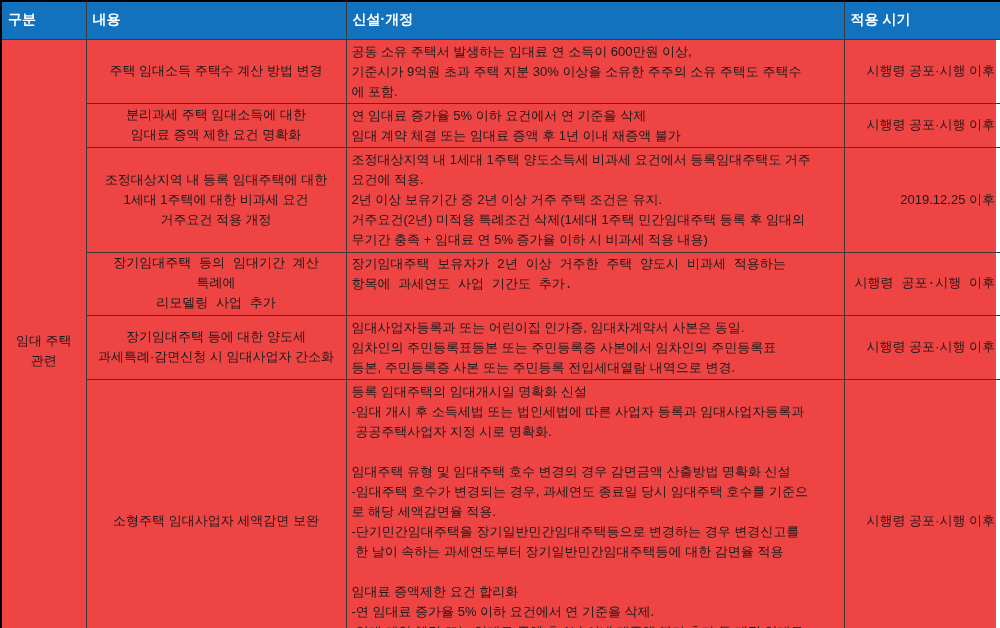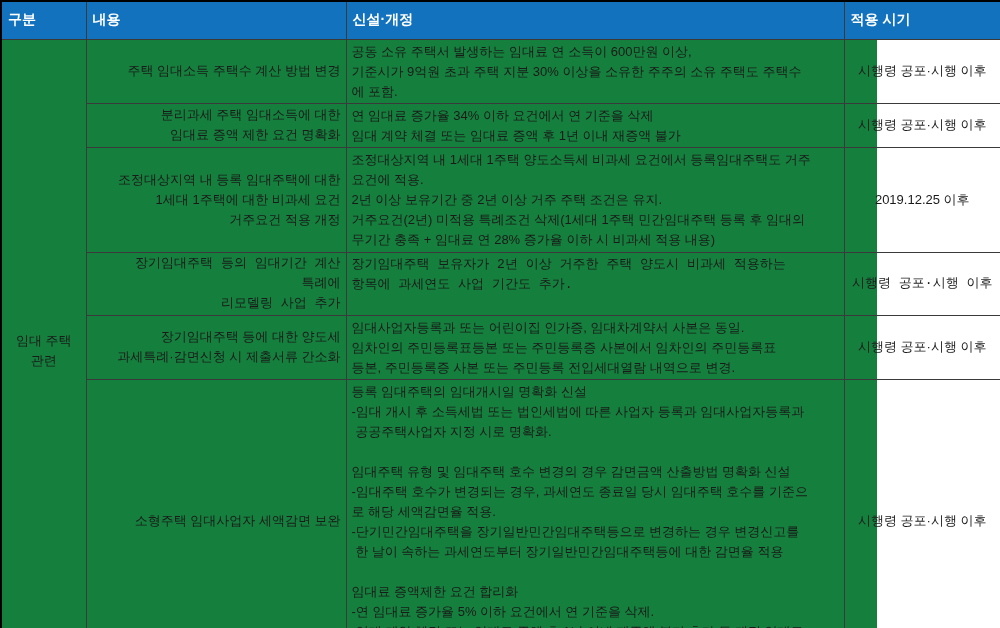--- a/index.html
+++ b/index.html
@@ -2,24 +2,24 @@
 <html lang="ko"><head>
 <meta charset="utf-8">
 <style>
   html, body {
     margin: 0;
     padding: 0;
     background: #ffffff;
     font-family: "Liberation Sans", "DejaVu Sans", sans-serif;
   }
   .doc {
-    width: 877px;
+    width: 996px;
     height: 628px;
     box-sizing: border-box;
-    background: #15803d;
+    background: #ef4444;
   }
   table.tax-table {
     width: 1000px;
     height: 628px;
     border-collapse: collapse;
     table-layout: fixed;
     border: 2px solid #000000;
   }
   table.tax-table th,
   table.tax-table td {
@@ -45,30 +45,30 @@
     padding: 1px 5px;
     white-space: pre-wrap;
     word-break: keep-all;
   }
   td.cat-cell {
     text-align: center;
     vertical-align: middle;
   }
   td.content-cell {
     vertical-align: middle;
-    text-align: right;
+    text-align: center;
   }
   td.revision-cell {
     vertical-align: top;
     text-align: left;
     padding-top: 2px;
   }
   td.timing-cell {
     vertical-align: middle;
-    text-align: center;
+    text-align: right;
   }
 </style>
 </head>
 <body>
 
 <div class="doc">
   <table class="tax-table">
     <colgroup>
       <col style="width:85px">
       <col style="width:260px">
@@ -89,45 +89,45 @@
 관련</td>
         <td class="content-cell">주택 임대소득 주택수 계산 방법 변경</td>
         <td class="revision-cell">공동 소유 주택서 발생하는 임대료 연 소득이 600만원 이상,
 기준시가 9억원 초과 주택 지분 30% 이상을 소유한 주주의 소유 주택도 주택수
 에 포함.</td>
         <td class="timing-cell">시행령 공포·시행 이후</td>
       </tr>
       <tr style="height:39px;">
         <td class="content-cell">분리과세 주택 임대소득에 대한
 임대료 증액 제한 요건 명확화</td>
-        <td class="revision-cell">연 임대료 증가율 34% 이하 요건에서 연 기준을 삭제
+        <td class="revision-cell">연 임대료 증가율 5% 이하 요건에서 연 기준을 삭제
 임대 계약 체결 또는 임대료 증액 후 1년 이내 재증액 불가</td>
         <td class="timing-cell">시행령 공포·시행 이후</td>
       </tr>
       <tr style="height:105px;">
         <td class="content-cell">조정대상지역 내 등록 임대주택에 대한
 1세대 1주택에 대한 비과세 요건
 거주요건 적용 개정</td>
         <td class="revision-cell">조정대상지역 내 1세대 1주택 양도소득세 비과세 요건에서 등록임대주택도 거주
 요건에 적용.
 2년 이상 보유기간 중 2년 이상 거주 주택 조건은 유지.
 거주요건(2년) 미적용 특례조건 삭제(1세대 1주택 민간임대주택 등록 후 임대의
-무기간 충족 + 임대료 연 28% 증가율 이하 시 비과세 적용 내용)</td>
+무기간 충족 + 임대료 연 5% 증가율 이하 시 비과세 적용 내용)</td>
         <td class="timing-cell">2019.12.25 이후</td>
       </tr>
       <tr style="height:45px;font-family:Liberation Mono, monospace;">
         <td class="content-cell">장기임대주택 등의 임대기간 계산 특례에
 리모델링 사업 추가</td>
         <td class="revision-cell">장기임대주택 보유자가 2년 이상 거주한 주택 양도시 비과세 적용하는
 항목에 과세연도 사업 기간도 추가.</td>
         <td class="timing-cell">시행령 공포·시행 이후</td>
       </tr>
       <tr style="height:55px;">
         <td class="content-cell">장기임대주택 등에 대한 양도세
-과세특례·감면신청 시 제출서류 간소화</td>
+과세특례·감면신청 시 임대사업자 간소화</td>
         <td class="revision-cell">임대사업자등록과 또는 어린이집 인가증, 임대차계약서 사본은 동일.
 임차인의 주민등록표등본 또는 주민등록증 사본에서 임차인의 주민등록표
 등본, 주민등록증 사본 또는 주민등록 전입세대열람 내역으로 변경.</td>
         <td class="timing-cell">시행령 공포·시행 이후</td>
       </tr>
       <tr style="height:283px;">
         <td class="content-cell">소형주택 임대사업자 세액감면 보완</td>
         <td class="revision-cell">등록 임대주택의 임대개시일 명확화 신설
 -임대 개시 후 소득세법 또는 법인세법에 따른 사업자 등록과 임대사업자등록과
  공공주택사업자 지정 시로 명확화.

